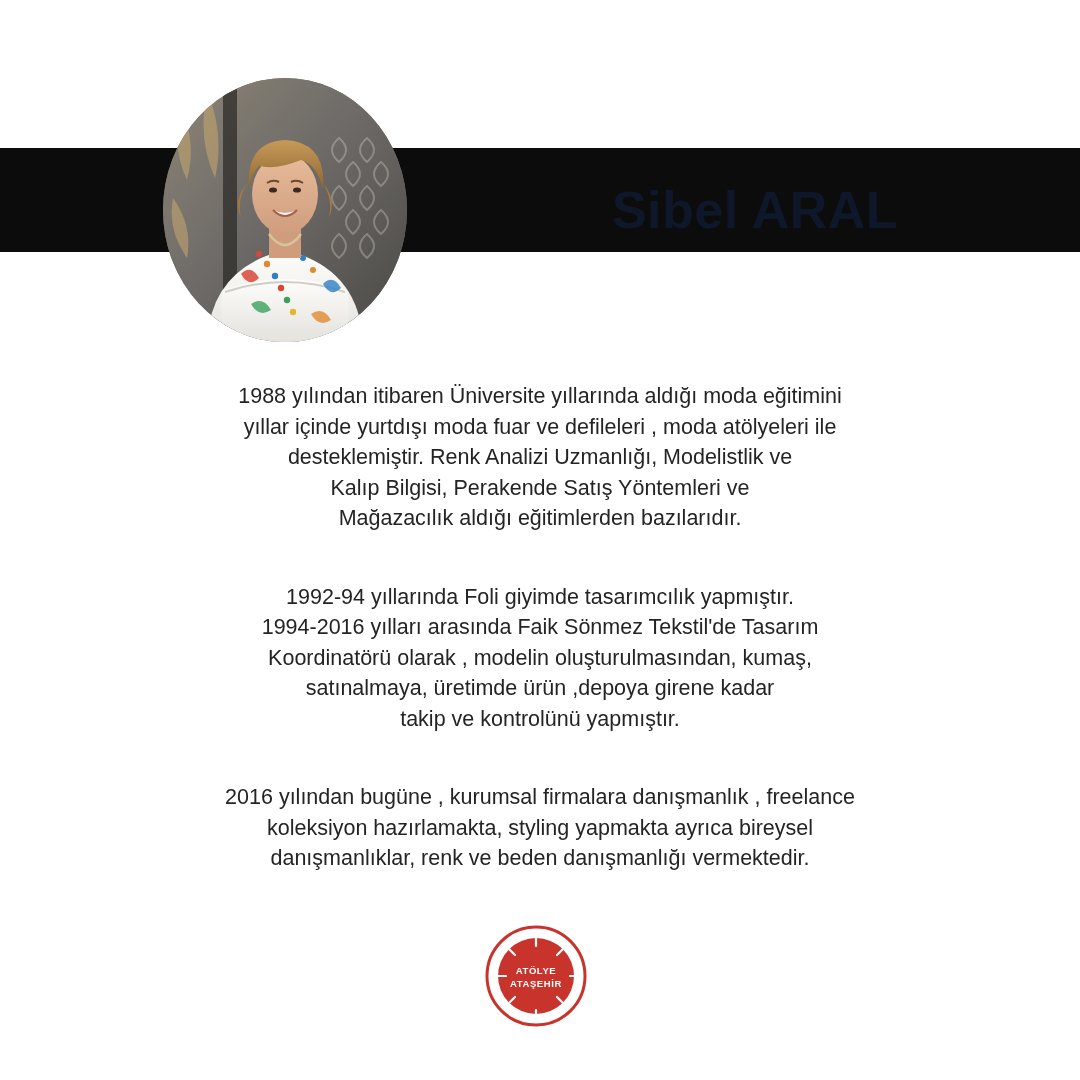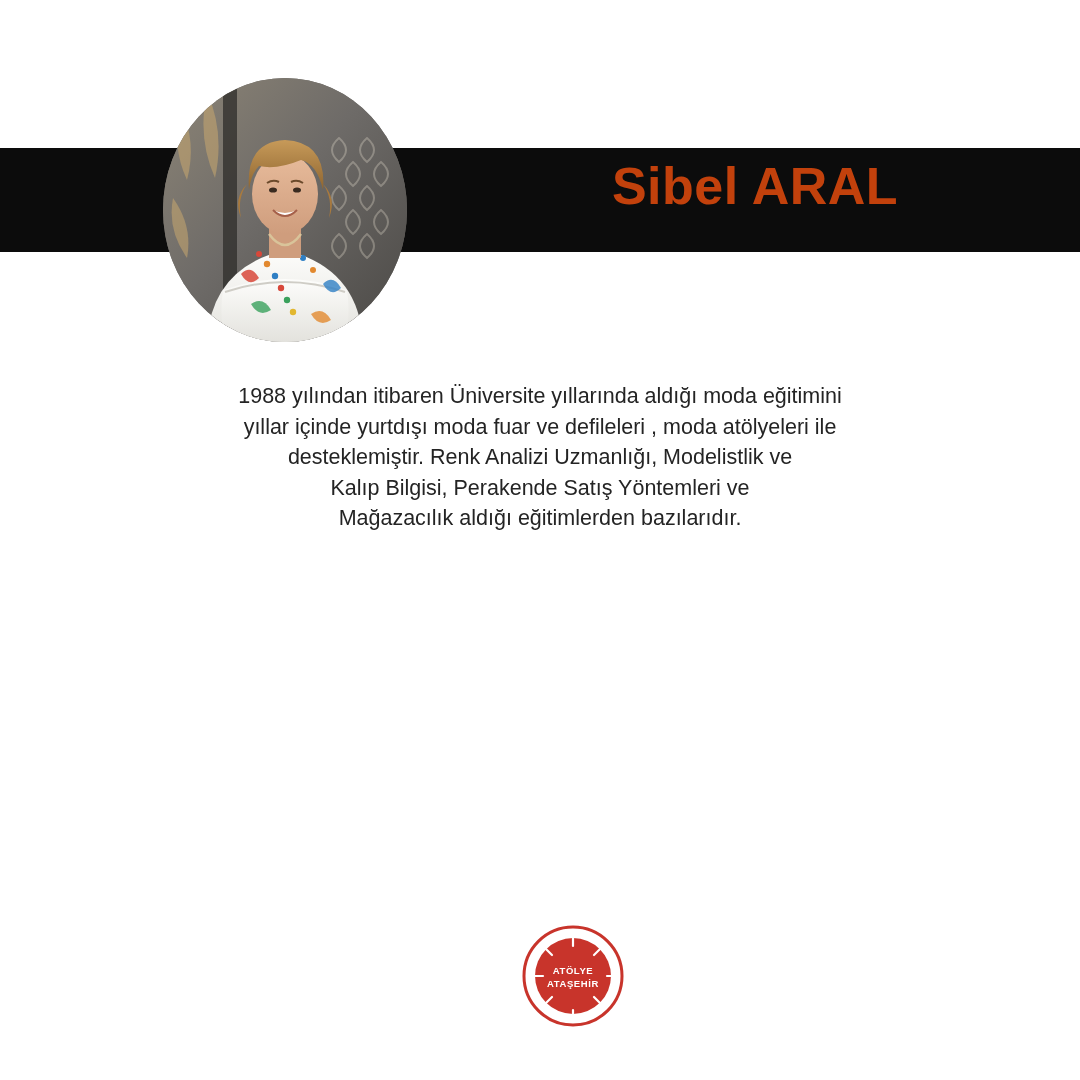--- a/index.html
+++ b/index.html
@@ -22,27 +22,27 @@
     left: 0;
     top: 148px;
     width: 1080px;
     height: 104px;
     background: #0c0c0c;
     z-index: 1;
   }
   .header-title {
     position: absolute;
     left: 430px;
-    top: 140px;
+    top: 164px;
     width: 650px;
     height: 92px;
     display: flex;
     align-items: center;
     justify-content: center;
-    color: #c2410c;
+    color: #0f172a;
     font-size: 52px;
     font-weight: bold;
     letter-spacing: 0.5px;
     z-index: 3;
     white-space: nowrap;
   }
 
   
   .portrait-wrap {
     position: absolute;
@@ -67,21 +67,21 @@
     font-size: 21.5px;
     line-height: 30.5px;
     color: #242424;
   }
   .bio p { margin: 9px; }
   .bio .spacer { height: 30px; }
 
   
   .logo {
     position: absolute;
-    left: 521px;
+    left: 484px;
     top: 924px;
     width: 104px;
     height: 104px;
   }
   .logo svg { display: block; }
 </style>
 </head>
 <body>
 
 <div class="header-band"></div>
@@ -173,21 +173,29 @@
 
 <div class="header-title">Sibel ARAL</div>
 
 <div class="bio">
   <p style="white-space: pre-line;">1988 yılından itibaren Üniversite yıllarında aldığı moda eğitimini
 yıllar içinde yurtdışı moda fuar ve defileleri , moda atölyeleri ile
 desteklemiştir. Renk Analizi Uzmanlığı, Modelistlik ve
 Kalıp Bilgisi, Perakende Satış Yöntemleri ve
 Mağazacılık aldığı eğitimlerden bazılarıdır.</p>
   <div class="spacer"></div>
+  <p style="white-space: pre-line;">1992-94 yıllarında Foli giyimde tasarımcılık yapmıştır.
+1994-2016 yılları arasında Faik Sönmez Tekstil'de Tasarım
+Koordinatörü olarak , modelin oluşturulmasından, kumaş,
+satınalmaya, üretimde ürün ,depoya girene kadar
+takip ve kontrolünü yapmıştır.</p>
   <div class="spacer"></div>
+  <p style="white-space: pre-line;">2016 yılından bugüne , kurumsal firmalara danışmanlık , freelance
+koleksiyon hazırlamakta, styling yapmakta ayrıca bireysel
+danışmanlıklar, renk ve beden danışmanlığı vermektedir.</p>
 </div>
 
 <div class="logo">
   <svg width="104" height="104" viewBox="0 0 104 104">
     <circle cx="52" cy="52" r="49" fill="none" stroke="#c8342b" stroke-width="3"></circle>
     <circle cx="52" cy="52" r="38" fill="#c8342b"></circle>
     <g stroke="#ffffff" stroke-width="2.2" stroke-linecap="round">
       <line x1="52" y1="14" x2="52" y2="22"></line>
       <line x1="52" y1="86" x2="52" y2="94"></line>
       <line x1="14" y1="52" x2="22" y2="52"></line>

